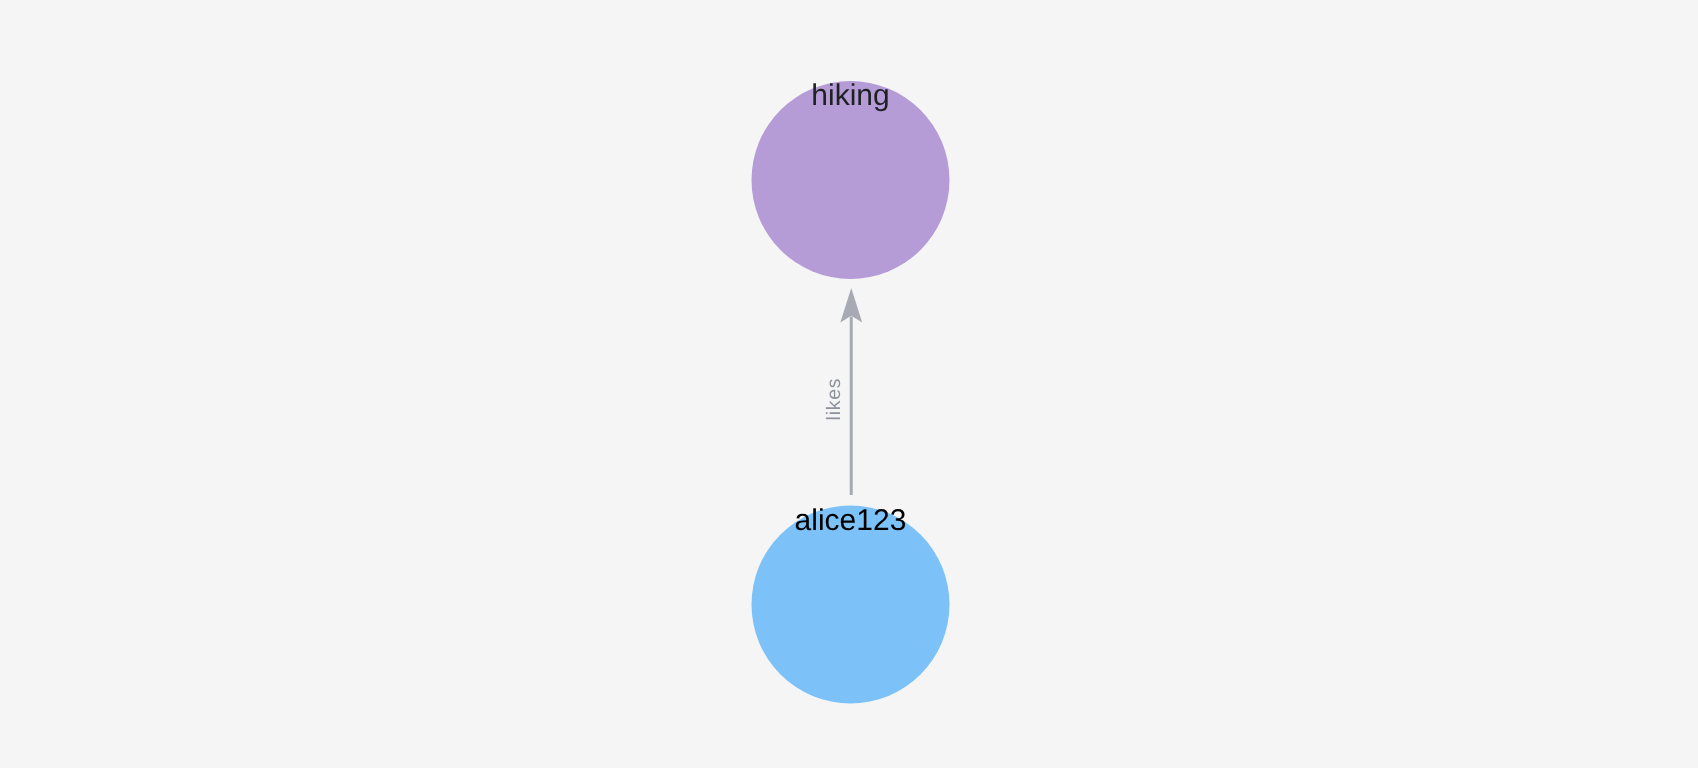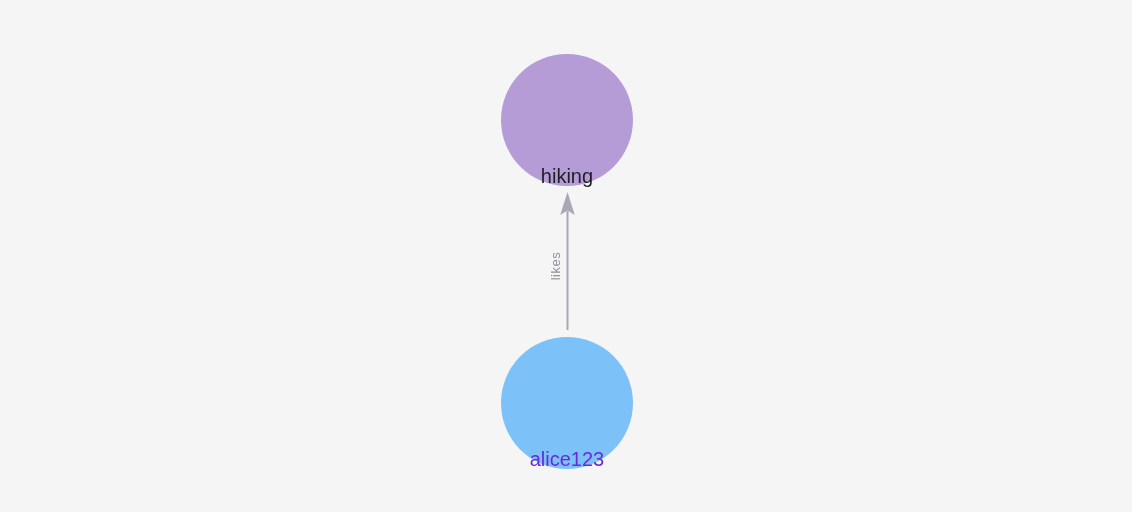--- a/index.html
+++ b/index.html
@@ -16,21 +16,21 @@
   .edge-svg {
     position: absolute;
     left: 0; top: 0;
     width: 1132px; height: 512px;
   }
   .node {
     position: absolute;
     width: 132px; height: 132px;
     border-radius: 50%;
     display: flex;
-    align-items: flex-end;
+    align-items: flex-start;
     justify-content: center;
     cursor: pointer;
   }
   .node-label {
     font-size: 20px;
     line-height: 1;
     white-space: nowrap;
   }
   .node-hiking   { left: 501px; top: 54px;  background: #b59cd7; }
   .node-alice123 { left: 501px; top: 337px; background: #7cc2f9; }
@@ -56,17 +56,17 @@
     <line x1="567.5" y1="330" x2="567.5" y2="211" stroke-width="2" stroke="#a7aab4"></line>
     <polygon points="567.5,192 560.2,215 567.5,210.5 574.8,215" fill="#a7aab4"></polygon>
   </svg>
 
   <div class="edge-label" style="color: rgb(142, 146, 155);">likes</div>
 
   <div class="node node-hiking" style="background-color: rgb(181, 156, 215); color: rgb(30, 32, 35);">
     <span class="node-label">hiking</span>
   </div>
 
-  <div class="node node-alice123" style="background-color: rgb(124, 194, 249); color: #6d28d9;">
+  <div class="node node-alice123" style="background-color: rgb(124, 194, 249); color: #000000;">
     <span class="node-label">alice123</span>
   </div>
 
 </div>
 
 </body></html>

